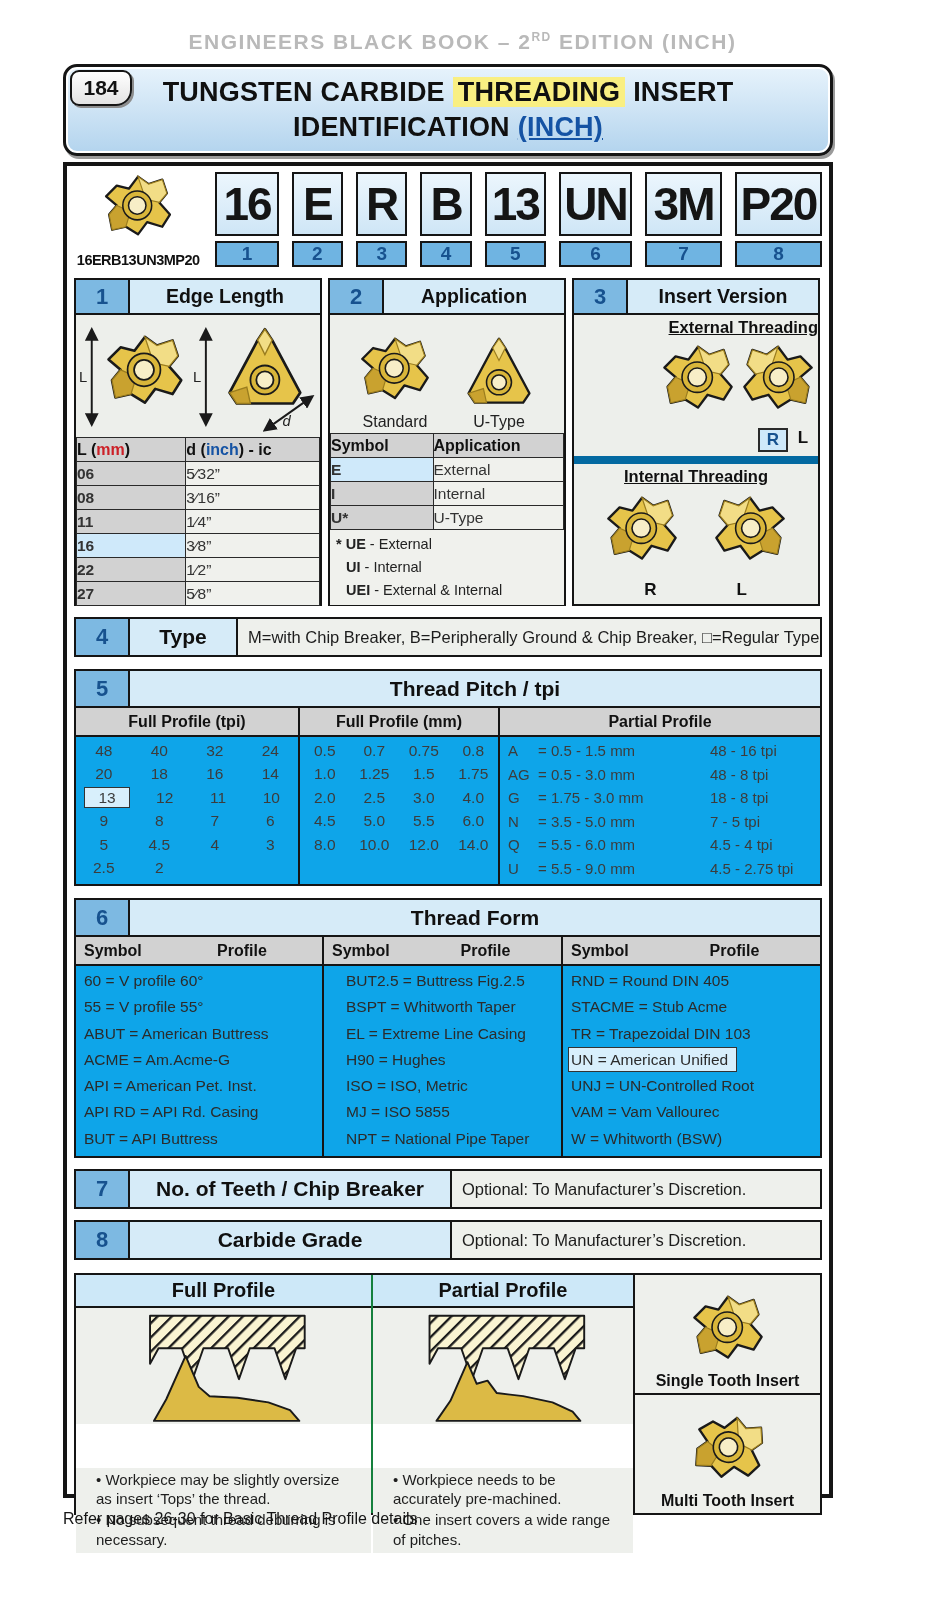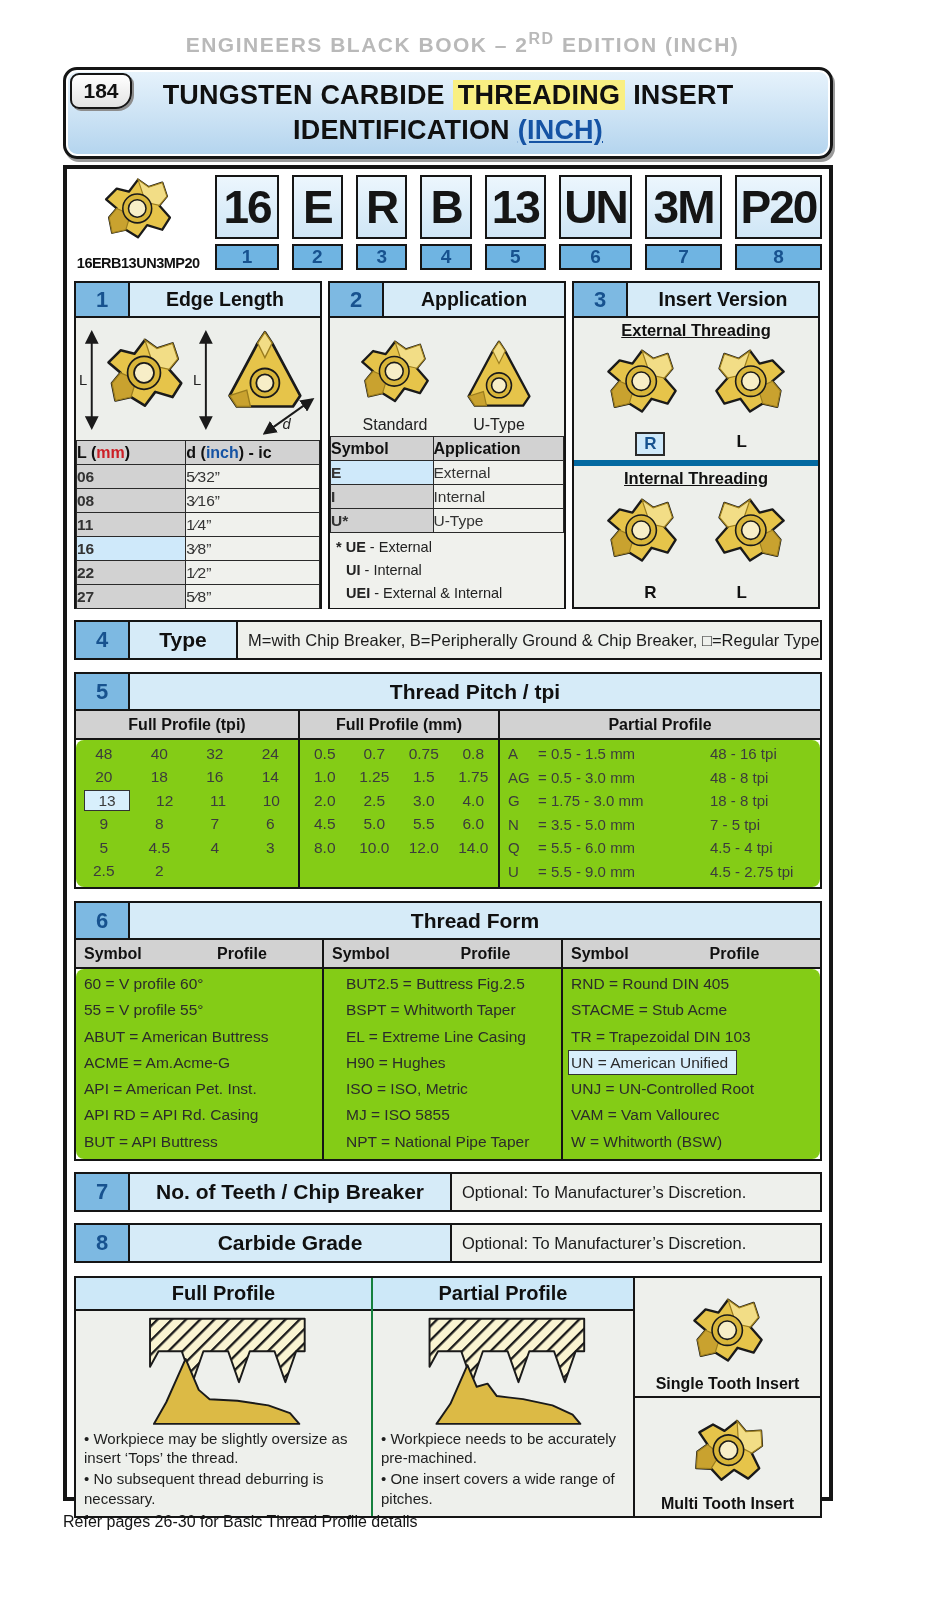--- a/index.html
+++ b/index.html
@@ -2,21 +2,21 @@
 <html><head>
 <meta charset="utf-8">
 <style>
   * { margin:0; padding:0; box-sizing:border-box; }
   body { background:#e9e9e9; font-family:"Liberation Sans", sans-serif; }
   .page { position:relative; width:925px; height:1600px; margin:0 auto; background:#ffffff; overflow:hidden; }
 
   
   .book-header { padding-top:30px; text-align:center; font-size:21px; font-weight:bold;
     color:#b9b9b9; letter-spacing:1.5px; }
-  .book-header sup { font-size:16px; }
+  .book-header sup { font-size:12px; }
 
   
   .title-box { position:relative; margin:10px 0 0 63px; width:770px; height:92px;
     border:3px solid #151515; border-radius:14px;
     background:linear-gradient(180deg,#e7f3fc 0%,#cbe2f4 55%,#b3d4ee 100%);
     box-shadow:inset 0 0 0 2px #ffffff, 2px 3px 0 #9a9a9a;
     display:flex; align-items:center; justify-content:center; }
   .page-tab { position:absolute; left:4px; top:3px; width:62px; height:36px;
     background:linear-gradient(180deg,#ffffff,#e3e3e3); border:2.5px solid #151515;
     border-radius:9px 9px 16px 9px; display:flex; align-items:center; justify-content:center;
@@ -72,21 +72,21 @@
     padding-bottom:2px; flex:none; }
   .imgwrap { text-align:center; }
   .imgwrap svg { width:78px; height:78px; display:block; margin:0 auto; }
   .imglabel { font-size:16px; color:#222; margin-top:1px; }
   .s2-notes { background:#f0f1ed; padding:3px 6px; font-size:14.5px; color:#222; flex:1; }
   .s2-notes .nrow { line-height:23px; }
   .s2-notes b { font-weight:bold; }
 
   
   .s3-half { flex:1; display:flex; flex-direction:column; padding-top:3px; }
-  .s3-half.first { border-bottom:6px solid #0369a1; }
+  .s3-half.first { border-bottom:8px solid #0369a1;align-items:flex-end; }
   .s3-label { text-align:center; font-size:16.5px; font-weight:bold; text-decoration:underline; color:#101010; }
   .s3-imgs { display:flex; justify-content:space-evenly; flex:1; align-items:center; }
   .s3-imgs svg { width:80px; height:80px; }
   .s3-rl { display:flex; justify-content:space-evenly; padding-bottom:4px; }
   .s3-rl span { font-size:17px; font-weight:bold; color:#111; min-width:30px; text-align:center; }
   .rbox { border:2px solid #2a2a2a; background:#cfe9fa; color:#17528f !important; }
 
   
   .bar { display:flex; border:2.5px solid #151515; height:40px; margin-top:11px; }
   .bar .sec-num { border-right:2.5px solid #151515; }
@@ -99,21 +99,21 @@
     padding-left:10px; font-size:16.5px; color:#1c1c1c; }
 
   
   .bigtab { border:2.5px solid #151515; margin-top:12px; }
   .bigtab .sec-head { height:37px; border-bottom:2px solid #151515; }
   .bigtab .sec-ttl { font-size:21px; }
   .subhead { display:flex; border-bottom:2px solid #151515; height:29px; background:#d2d2d2; }
   .subhead .shc { display:flex; align-items:center; justify-content:center;
     font-size:16px; font-weight:bold; color:#111; border-right:2px solid #151515; }
   .subhead .shc:last-child { border-right:none; }
-  .tbody { display:flex; background:#84cc16;border-radius:8px; }
+  .tbody { display:flex; background:#0ea5e9; }
   .tcol { border-right:2px solid #151515; padding:2px 0 4px; }
   .tcol:last-child { border-right:none; }
   .c5a { width:224px; } .c5b { width:200px; } .c5c { flex:1; }
   .numrow { display:flex; height:23.5px; align-items:center; }
   .numrow span { flex:1; text-align:center; font-size:15.5px; color:#3c3c3c; }
   .hl13 { flex:none !important; margin-left:8px; width:46px; border:1.5px solid #333;
     background:#d8effc; line-height:19px; }
   .sp13 { flex:none !important; width:8px; }
   .prow { display:flex; height:23.5px; align-items:center; padding:0 8px; font-size:15px; color:#3c3c3c; }
   .prow .psym { width:30px; } .prow .peq { flex:1; } .prow .ptpi { width:102px; }
@@ -131,21 +131,21 @@
   
   .bottom { display:flex; border:2.5px solid #151515; margin-top:13px; height:242px; }
   .bcol { display:flex; flex-direction:column; }
   .bcol.full { width:297px; border-right:2px solid #15803d; }
   .bcol.partial { width:262px; border-right:2px solid #151515; }
   .bcol .bhead { height:33px; background:#cde8f8; border-bottom:2px solid #151515;
     display:flex; align-items:center; justify-content:center;
     font-size:20px; font-weight:bold; color:#101010; flex:none; }
   .bdiag { height:116px; background:#eef0ec; flex:none; }
   .bdiag svg { width:100%; height:100%; }
-  .bullets { flex:1; background:#eef0ec; padding:2px 8px; font-size:15px; color:#1e1e1e; line-height:1.28; }
+  .bullets { flex:1; background:#eef0ec; padding:2px 20px; font-size:15px; color:#1e1e1e; line-height:1.28;margin-top:44px; }
   .bullets div { margin-bottom:2px; }
   .bcol.inserts { flex:1; }
   .icell { flex:1; background:#eef0ec; display:flex; flex-direction:column;
     align-items:center; justify-content:flex-end; padding-bottom:3px; }
   .icell.first { border-bottom:2px solid #151515; }
   .icell svg { width:84px; height:80px; }
   .icell .ilabel { font-size:16px; font-weight:bold; color:#101010; }
 
   .footer { margin:12px 0 0 63px; font-size:16px; color:#151515; }
 </style>

